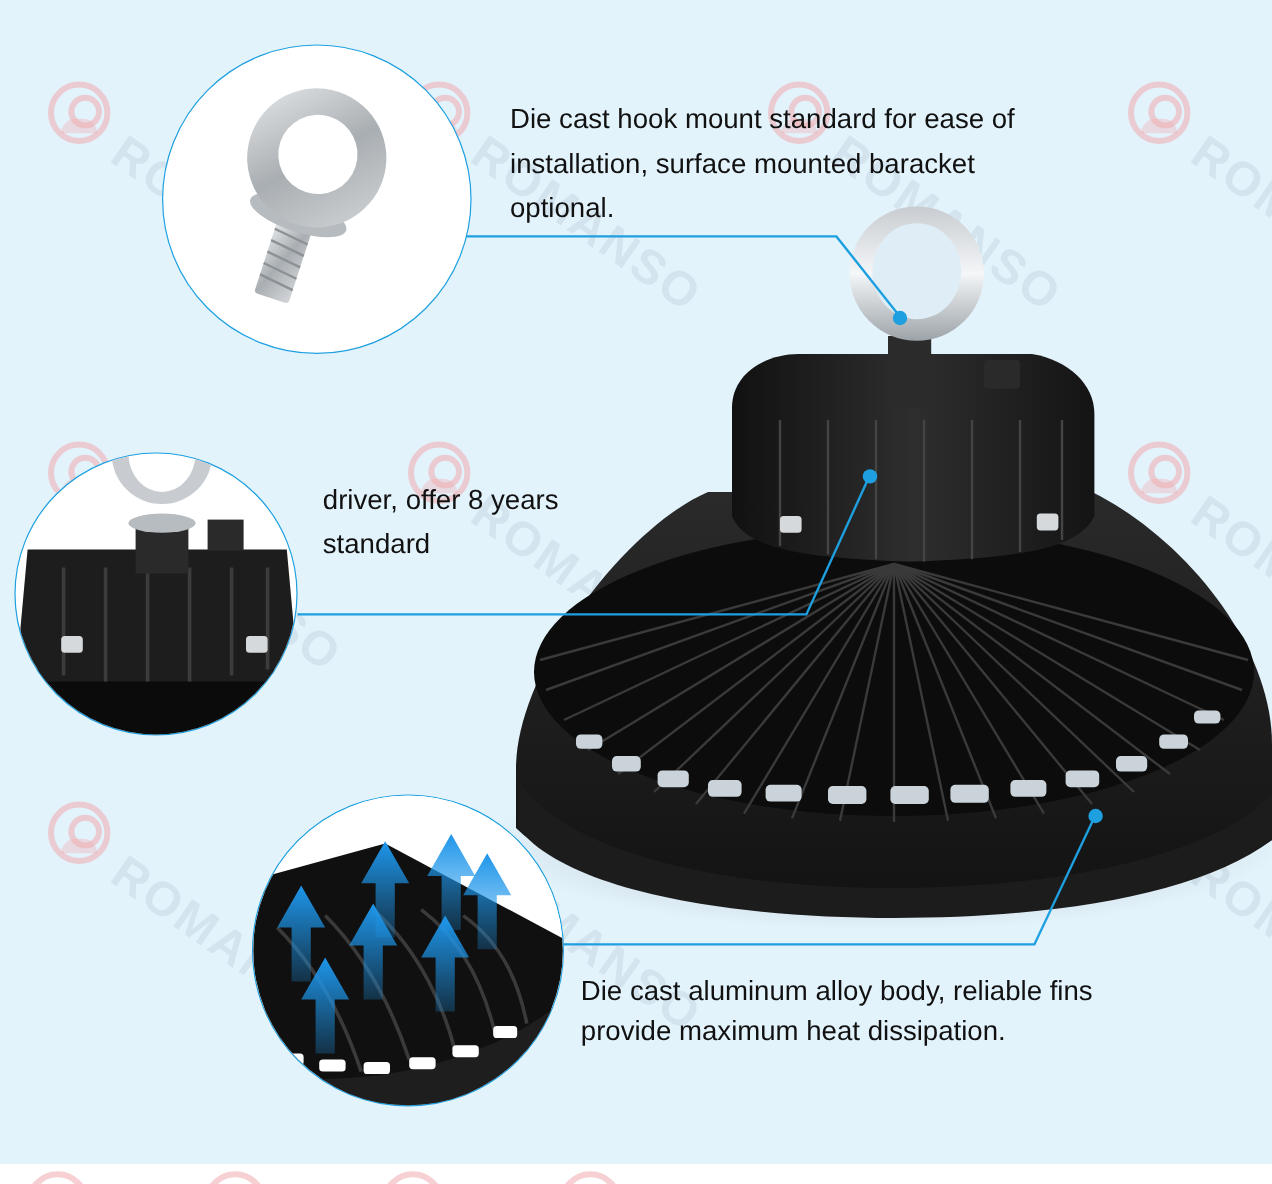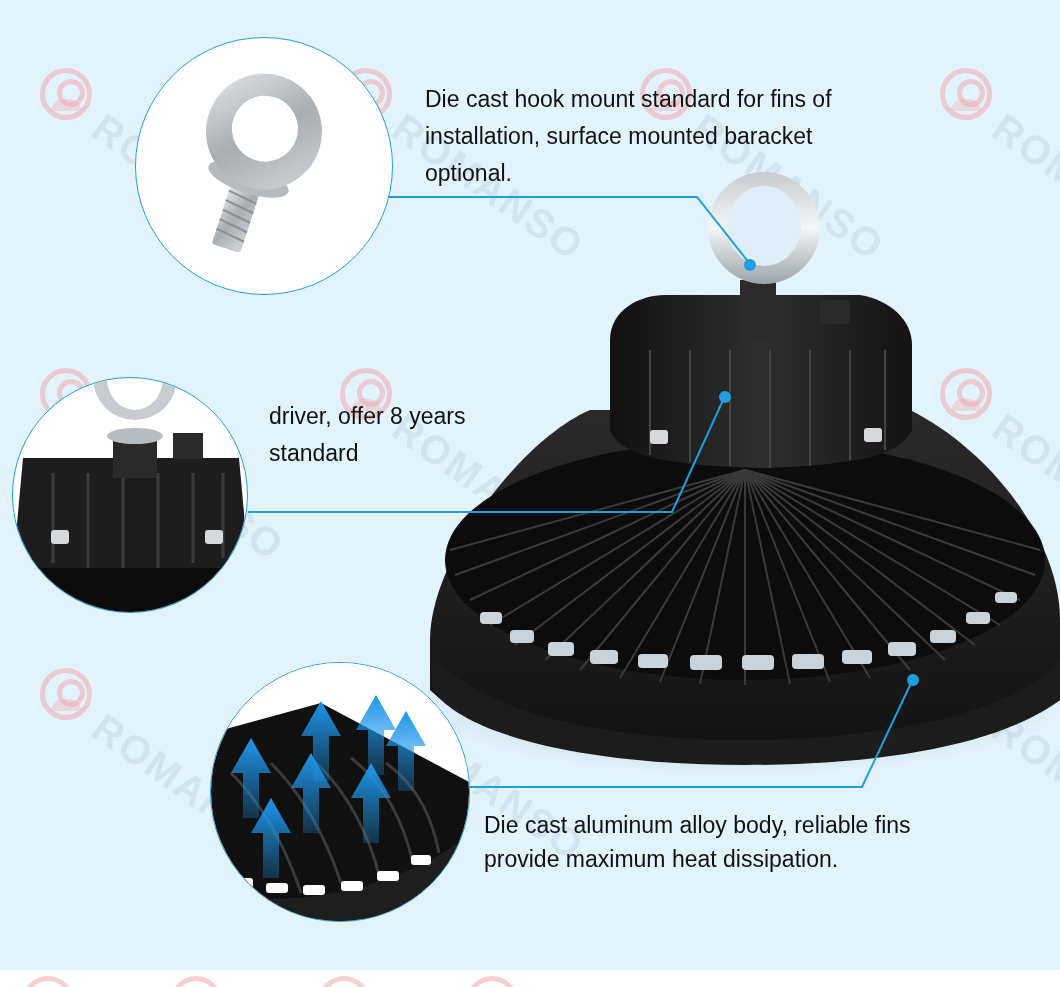--- a/index.html
+++ b/index.html
@@ -254,21 +254,21 @@
         <path d="M165,0 L185,35 L173,35 L173,80 L157,80 L157,35 L145,35 Z" transform="translate(0,32)"></path>
         <path d="M195,50 L215,85 L203,85 L203,130 L187,130 L187,85 L175,85 Z" transform="translate(0,-2)"></path>
         <path d="M100,80 L120,115 L108,115 L108,160 L92,160 L92,115 L80,115 Z" transform="translate(0,10)"></path>
         <path d="M160,100 L180,135 L168,135 L168,180 L152,180 L152,135 L140,135 Z" transform="translate(0,0)"></path>
         <path d="M60,135 L80,170 L68,170 L68,215 L52,215 L52,170 L40,170 Z" transform="translate(0,0)"></path>
       </g>
     </svg>
   </div>
 
   <div class="feature-text" style="left:425px;top:81px;">
-    <div>Die cast hook mount standard for fins of</div>
+    <div>Die cast hook mount standard for ease of</div>
     <div>installation, surface mounted baracket</div>
     <div>optional.</div>
   </div>
 
   <div class="feature-text" style="left:269px;top:398px;">
     <div>driver, offer 8 years</div>
     <div>standard</div>
   </div>
 
   <div class="feature-text" style="left:484px;top:808px;line-height:34px;">

